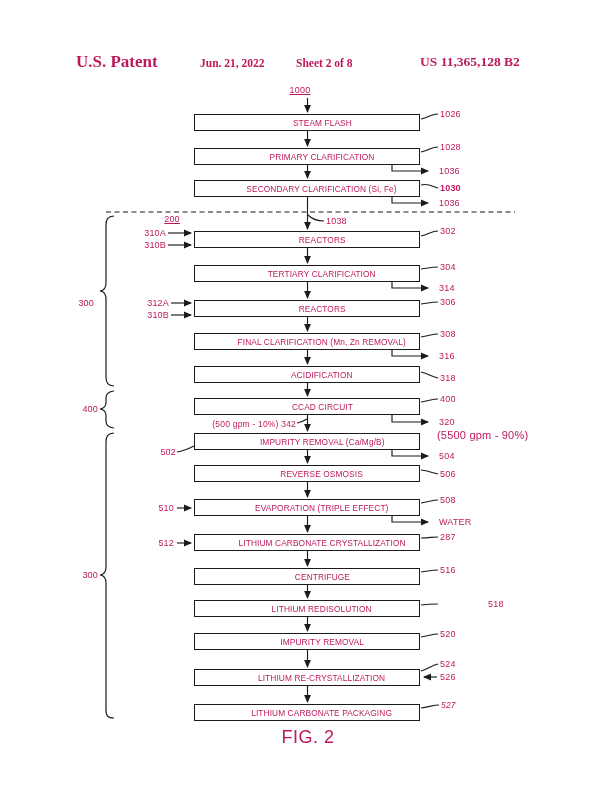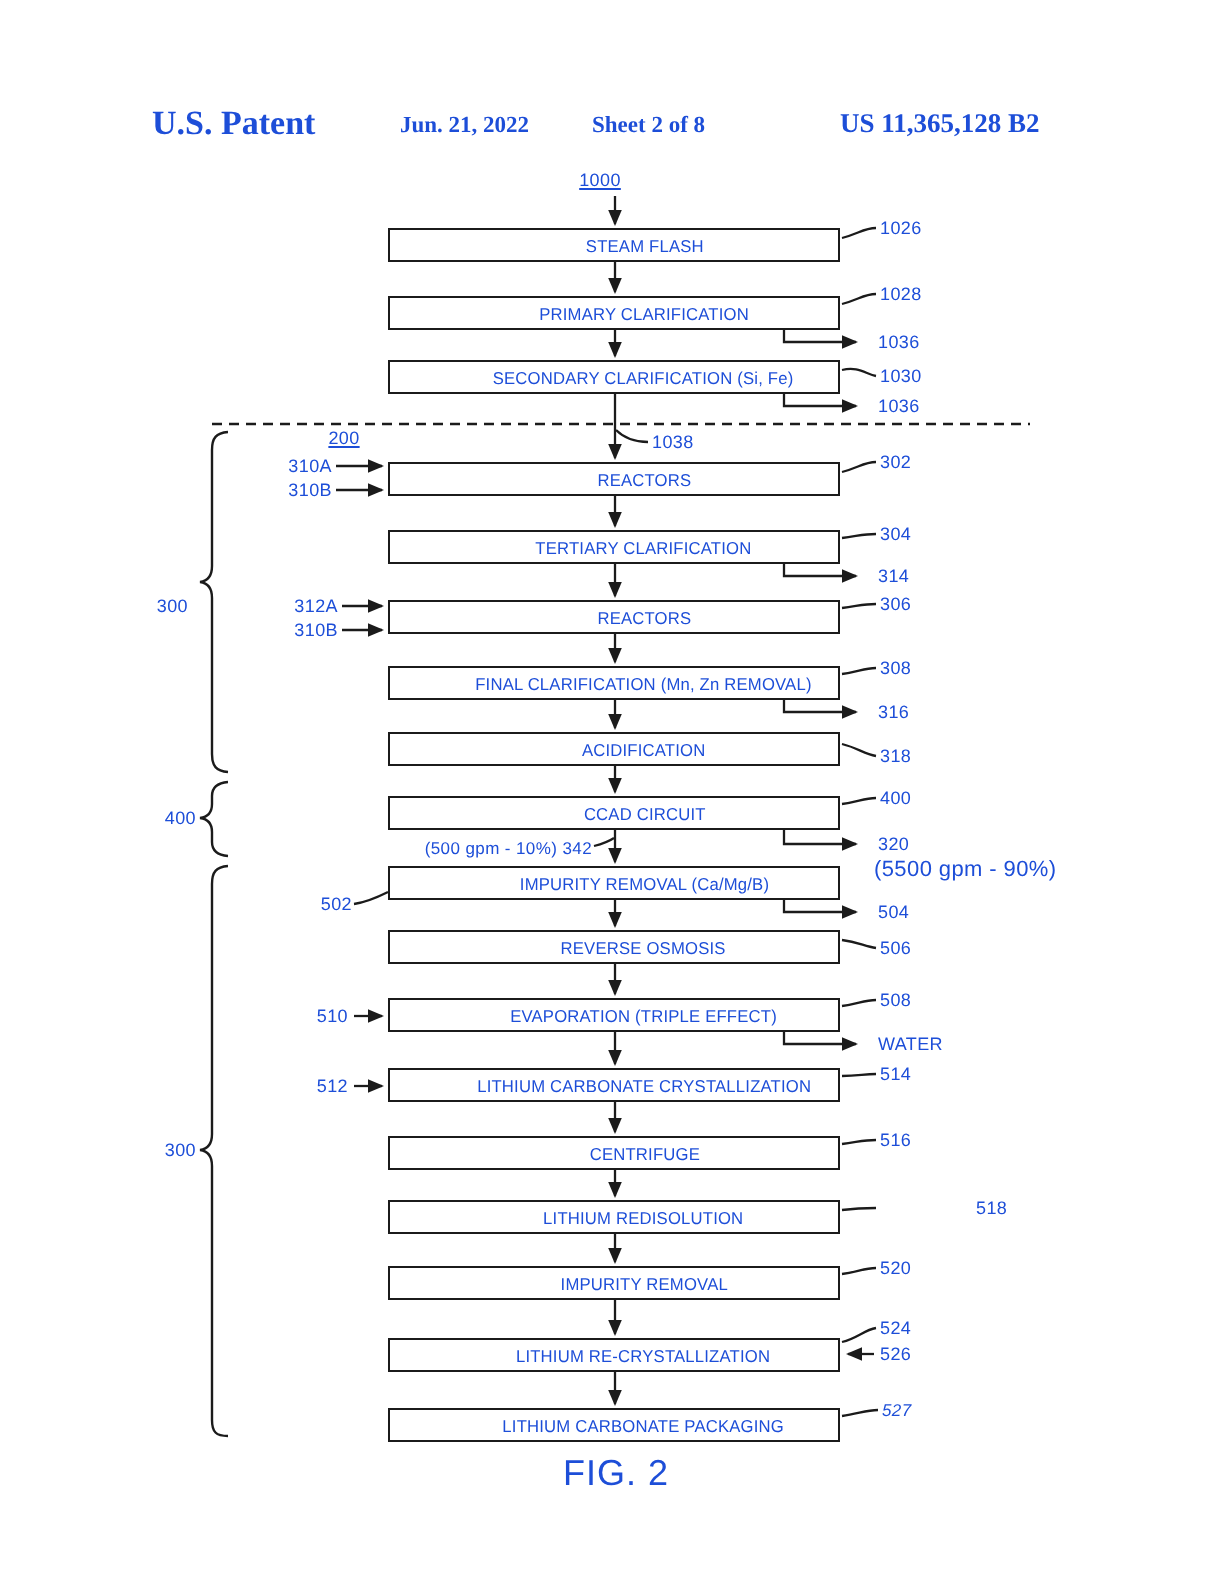--- a/index.html
+++ b/index.html
@@ -1,17 +1,17 @@
 <!DOCTYPE html>
 <html><head>
 <meta charset="utf-8">
 <style>
   html,body{margin:0;padding:0;background:#fff;}
   .page{position:relative;width:612px;height:792px;background:#ffffff;overflow:hidden;
-        font-family:"Liberation Sans",sans-serif;color:#1d4ed8;}
+        font-family:"Liberation Sans",sans-serif;color:#be185d;}
   .hdr{position:absolute;font-family:"Liberation Serif",serif;font-weight:bold;white-space:nowrap;}
   .lines{position:absolute;left:0;top:0;}
   .box{position:absolute;left:194px;width:226px;height:17px;border:1.3px solid #1b1b1b;
        box-sizing:border-box;background:#fff;display:flex;align-items:center;justify-content:center;padding-left:30px;}
   .box-label{font-size:8.6px;letter-spacing:.1px;white-space:nowrap;transform:scaleX(.97);}
   .ref{position:absolute;font-size:9px;letter-spacing:.2px;white-space:nowrap;transform:translateY(-50%);}
   .rt{text-align:right;}
   .ctr{transform:translate(-50%,-50%);}
   .ul{text-decoration:underline;}
   .it{font-style:italic;font-size:8.5px;}
@@ -164,37 +164,37 @@
       <span class="box-label">LITHIUM CARBONATE PACKAGING</span>
     </div>
 
   <span class="ref ctr ul" style="left:300px;top:90px;">1000</span>
   <span class="ref ctr ul" style="left:172px;top:219px;">200</span>
   <span class="ref" style="left:326px;top:221px;">1038</span>
 
   <span class="ref" style="left:440px;top:114px;">1026</span>
   <span class="ref" style="left:440px;top:147px;">1028</span>
   <span class="ref" style="left:439px;top:171px;">1036</span>
-  <span class="ref" style="left:440px;top:188px;">1030</span>
+  <span class="ref" style="left:440px;top:188px;font-weight:bold;">1030</span>
   <span class="ref" style="left:439px;top:203px;">1036</span>
   <span class="ref" style="left:440px;top:231px;">302</span>
   <span class="ref" style="left:440px;top:267px;">304</span>
   <span class="ref" style="left:439px;top:288px;">314</span>
   <span class="ref" style="left:440px;top:302px;">306</span>
   <span class="ref" style="left:440px;top:334px;">308</span>
   <span class="ref" style="left:439px;top:356px;">316</span>
   <span class="ref" style="left:440px;top:378px;">318</span>
   <span class="ref" style="left:440px;top:399px;">400</span>
   <span class="ref" style="left:439px;top:422px;text-align:center;">320</span>
   <span class="ref" style="left:437px;top:435px;font-size:11px;">(5500 gpm - 90%)</span>
   <span class="ref" style="left:439px;top:456px;">504</span>
   <span class="ref" style="left:440px;top:474px;">506</span>
   <span class="ref" style="left:440px;top:500px;">508</span>
   <span class="ref" style="left:439px;top:522px;">WATER</span>
-  <span class="ref" style="left:440px;top:537px;">514</span>
+  <span class="ref" style="left:440px;top:537px;">287</span>
   <span class="ref" style="left:440px;top:570px;">516</span>
   <span class="ref" style="left:440px;top:604px;padding-left:48px;">518</span>
   <span class="ref" style="left:440px;top:634px;">520</span>
   <span class="ref" style="left:440px;top:664px;">524</span>
   <span class="ref" style="left:440px;top:677px;">526</span>
   <span class="ref it" style="left:441px;top:705px;">527</span>
 
   <span class="ref rt" style="left:138px;top:233px;width:28px;">310A</span>
   <span class="ref rt" style="left:138px;top:245px;width:28px;">310B</span>
   <span class="ref rt" style="left:141px;top:303px;width:28px;">312A</span>

